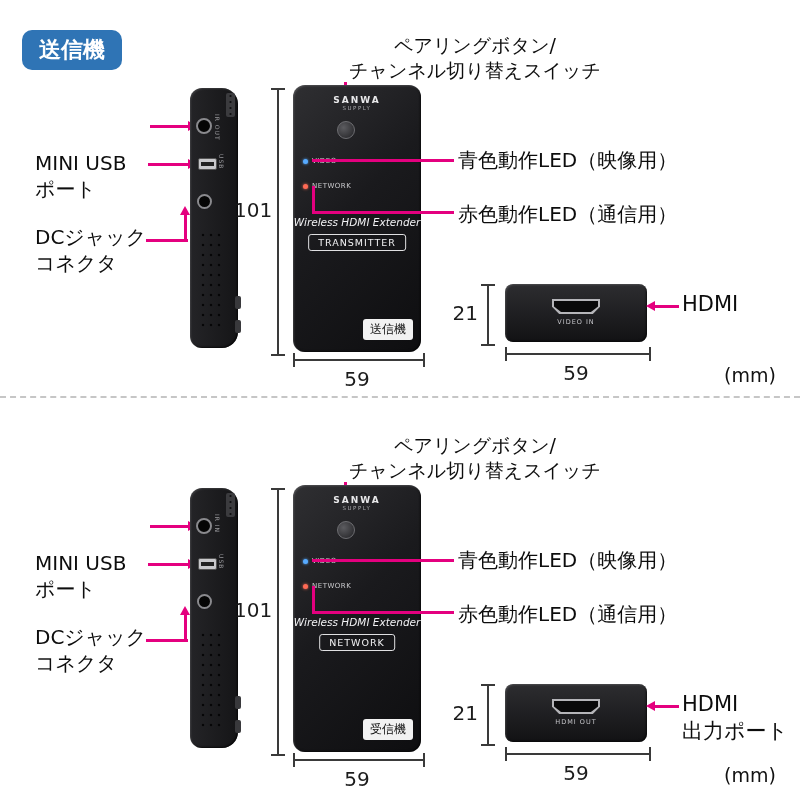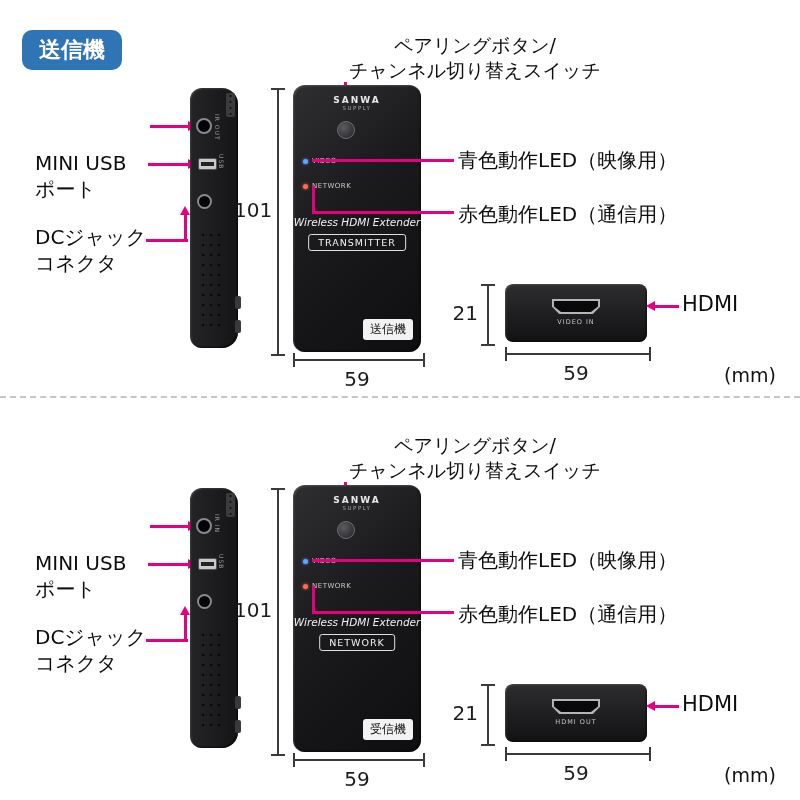--- a/index.html
+++ b/index.html
@@ -255,17 +255,18 @@
 
     <div class="dim-v" style="left:481px;top:284px;height:58px"></div>
     <div class="dim-label" style="left:444px;top:301px;width:34px;text-align:right">21</div>
     <div class="dim-h" style="left:505px;top:347px;width:142px"></div>
     <div class="dim-label" style="left:505px;top:361px;width:142px;text-align:center">59</div>
 
     <div class="pline h" style="left:653px;top:305px;width:26px"></div>
     <div class="arr left" style="left:646px;top:301px"></div>
     <div class="hdmi-lbl" style="left:682px;top:291px">
       <div>HDMI</div>
+      <div>出力ポート</div>
     </div>
 
     <div class="unit" style="left:724px;top:364px">(mm)</div>
   </div>
 </div>
 
 </body></html>

